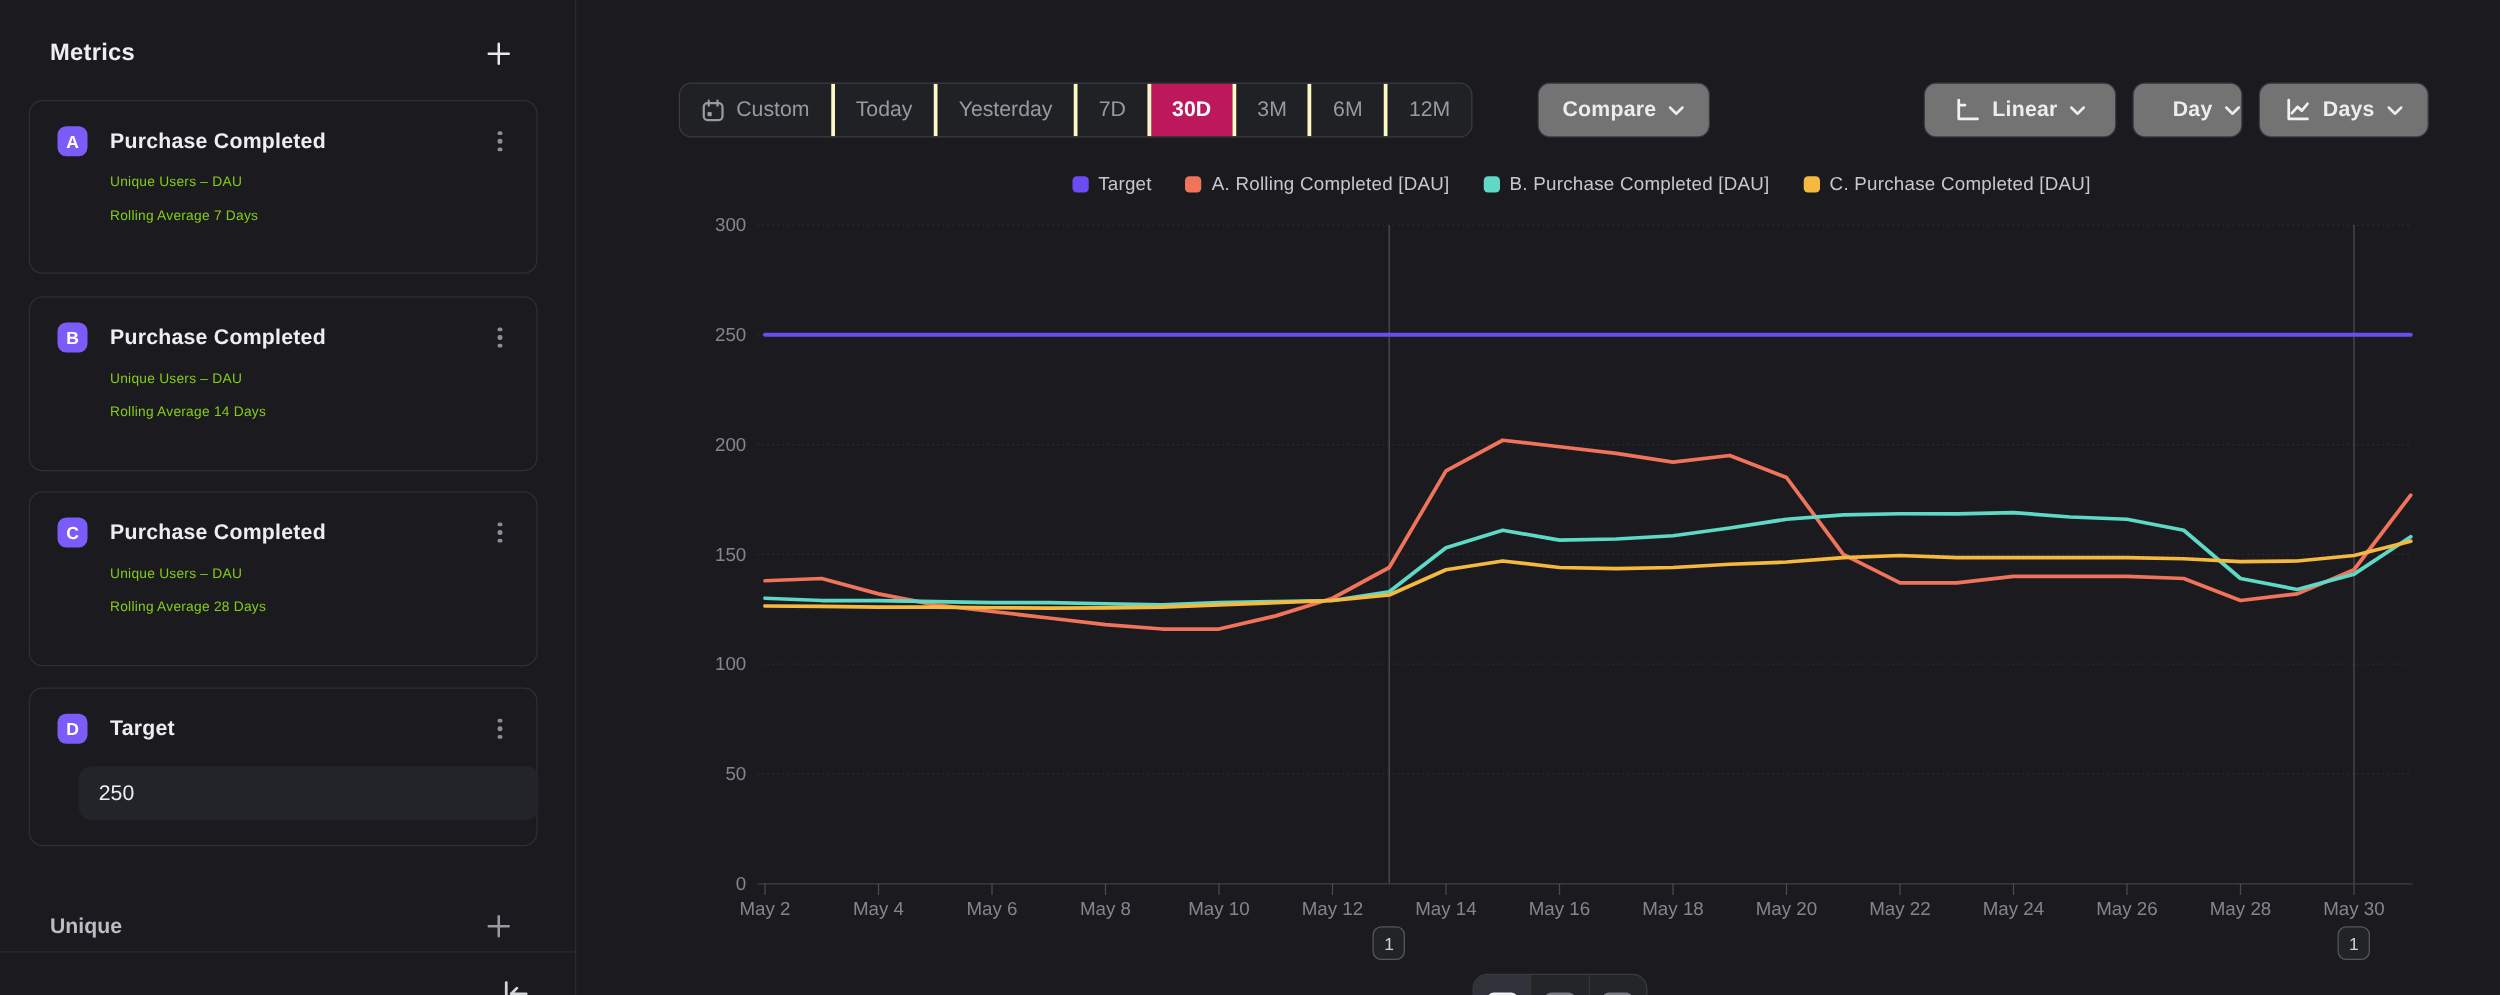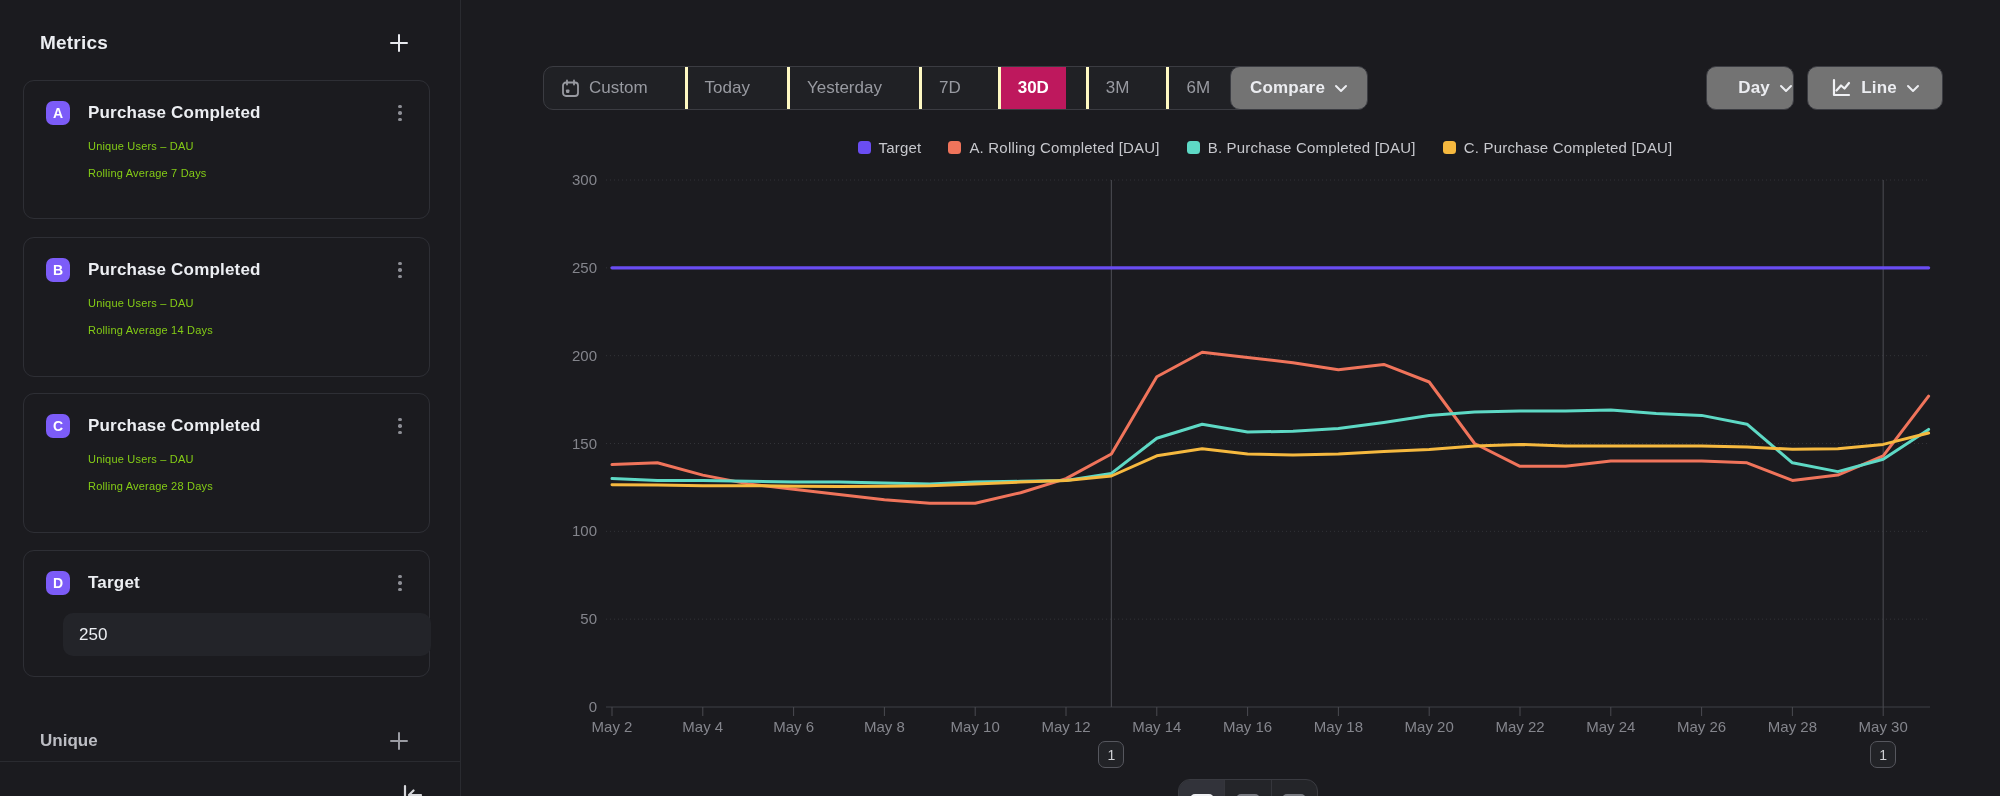--- a/index.html
+++ b/index.html
@@ -35,21 +35,21 @@
   .sb-divider{position:absolute;left:0;top:761px;width:461px;border-top:1px solid #2a2b30;}
   .collapse-btn{position:absolute;left:400px;top:782px;width:26px;height:26px;cursor:pointer;}
   
   .tb-btn{
     position:absolute;top:66px;height:44px;border:1px solid #3b3c42;border-radius:10px;background:#737373;
     display:flex;align-items:center;justify-content:center;gap:9px;color:#ecedf1;font-size:17px;font-weight:700;
     cursor:pointer;letter-spacing:.2px;
   }
   #seg-control{
     position:absolute;left:543px;top:66px;height:44px;border:1px solid #3b3c42;border-radius:10px;background:#202125;
-    display:flex;align-items:stretch;overflow:hidden;gap:20px;
+    display:flex;align-items:stretch;overflow:hidden;
   }
   .seg{
     display:flex;align-items:center;gap:9px;padding:0 17px;font-size:17px;color:#989aa1;cursor:pointer;
     border-left:3px solid #fef9c3;white-space:nowrap;
   }
   .seg:first-child{border-left:none;}
   .seg.active{background:#be185d;color:#ffffff;font-weight:700;}
   
   #legend{position:absolute;left:600px;top:139px;width:1330px;display:flex;justify-content:center;gap:27px;}
   .legend-item{display:flex;align-items:center;gap:8px;cursor:pointer;}
@@ -187,34 +187,43 @@
       </div>
   </div>
 
   <div class="tb-btn" style="left:1230px;width:138px;">
     <span>Compare</span>
     <svg width="14" height="9" viewBox="0 0 14 9">
         <path d="M2 2l5 5 5-5" stroke="#ecedf1" stroke-width="2" fill="none" stroke-linecap="round" stroke-linejoin="round"></path>
       </svg>
   </div>
 
+  <div class="tb-btn" style="left:1539px;width:154px;">
+    <svg width="22" height="20" viewBox="0 0 22 20">
+      <path d="M4 2v15h15M4 6h5" stroke="#f0f1f4" stroke-width="2.2" fill="none" stroke-linecap="round" stroke-linejoin="round"></path>
+    </svg>
+    <span>Linear</span>
+    <svg width="14" height="9" viewBox="0 0 14 9">
+        <path d="M2 2l5 5 5-5" stroke="#ecedf1" stroke-width="2" fill="none" stroke-linecap="round" stroke-linejoin="round"></path>
+      </svg>
+  </div>
 
   <div class="tb-btn" style="left:1706px;width:88px;justify-content:flex-end;">
     <span>Day</span>
     <svg width="14" height="9" viewBox="0 0 14 9">
         <path d="M2 2l5 5 5-5" stroke="#ecedf1" stroke-width="2" fill="none" stroke-linecap="round" stroke-linejoin="round"></path>
       </svg>
   </div>
 
   <div class="tb-btn" style="left:1807px;width:136px;">
     <svg width="22" height="20" viewBox="0 0 22 20">
       <path d="M4 2v15h15" stroke="#f0f1f4" stroke-width="2.2" fill="none" stroke-linecap="round" stroke-linejoin="round"></path>
       <path d="M6.5 12.5l4.5-5 3.5 3 4.5-5.5" stroke="#f0f1f4" stroke-width="2.2" fill="none" stroke-linecap="round" stroke-linejoin="round"></path>
     </svg>
-    <span>Line</span>
+    <span>Days</span>
     <svg width="14" height="9" viewBox="0 0 14 9">
         <path d="M2 2l5 5 5-5" stroke="#ecedf1" stroke-width="2" fill="none" stroke-linecap="round" stroke-linejoin="round"></path>
       </svg>
   </div>
 
   <div id="legend">
     <div class="legend-item">
       <span class="legend-swatch" style="background: rgb(106, 77, 242);"></span>
       <span class="legend-label">Target</span>
     </div>

